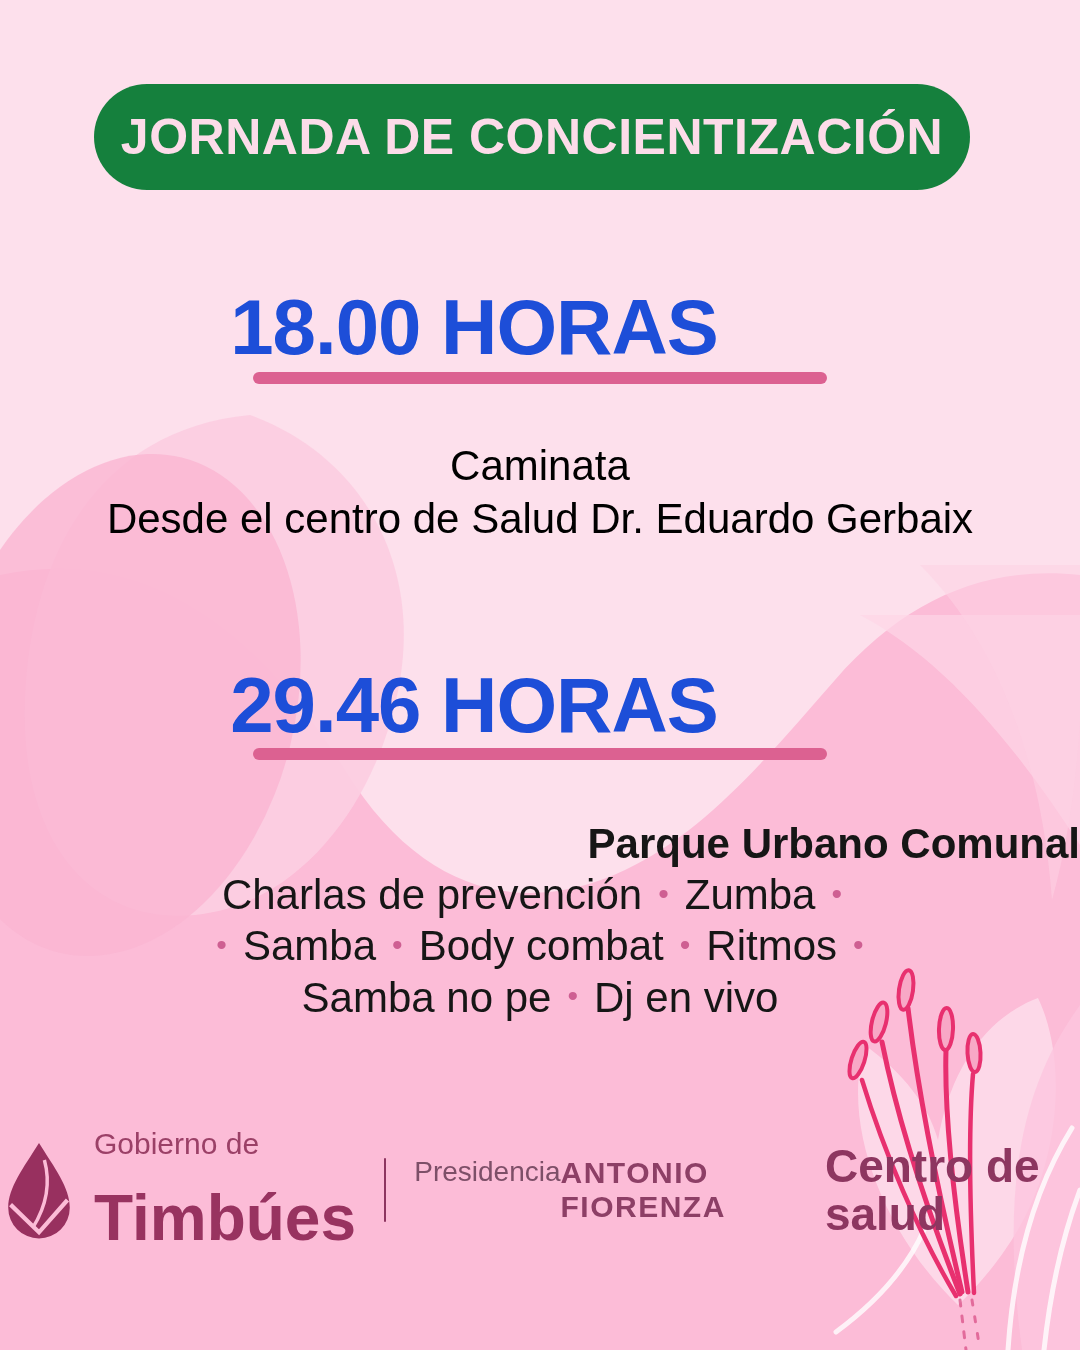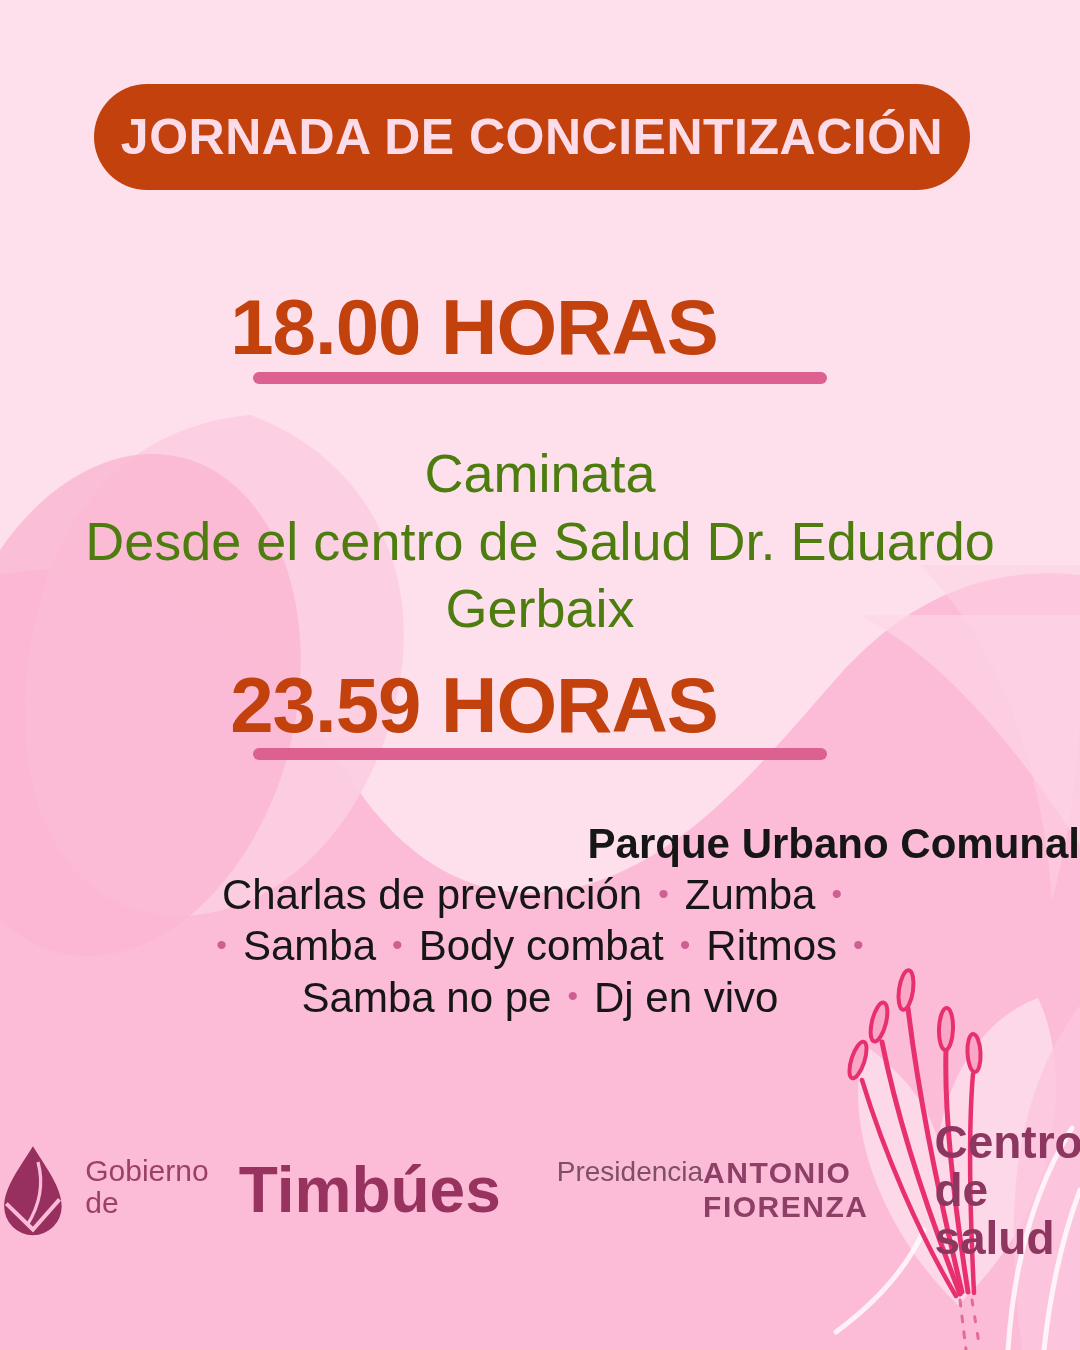--- a/index.html
+++ b/index.html
@@ -8,65 +8,65 @@
     width:1080px;height:1350px;
     overflow:hidden;
     font-family:"Liberation Sans", sans-serif;
     background:#fde0ec;
   }
   .bg{position:absolute;inset:0;width:1080px;height:1350px;}
 
   .badge{
     position:absolute;left:94px;top:84px;
     width:876px;height:106px;
-    background:#c2410c;border-radius:53px;
+    background:#15803d;border-radius:53px;
     display:flex;align-items:center;justify-content:center;
   }
   .badge span{
     color:#fcdce9;font-size:50px;font-weight:700;letter-spacing:.5px;
     white-space:nowrap;
   }
 
   .time-title{
     position:absolute;left:0;top:0;width:948px;
-    text-align:center;color:#c2410c;
+    text-align:center;color:#1d4ed8;
     font-size:78px;font-weight:600;letter-spacing:-1px;line-height:1;
   }
   .t1{top:288px;}
   .t2{top:666px;}
   .rule{
     position:absolute;left:253px;width:574px;height:12px;
     border-radius:6px;background:#dc6191;
   }
   .r1{top:372px;}
   .r2{top:748px;}
 
   .details{
     position:absolute;left:0;top:440px;width:1080px;
-    text-align:center;color:#4d7c0f;
-    font-size:54px;font-weight:400;line-height:1.25;
+    text-align:center;color:#000000;
+    font-size:42px;font-weight:400;line-height:1.25;
   }
   .program{
     position:absolute;left:0;top:818px;width:1080px;
     text-align:center;color:#161616;
     font-size:42px;font-weight:400;line-height:1.22;
   }
   .program .venue{font-weight:700;text-align:right;}
   .dot{
     color:#ce5f92;font-size:.72em;
     display:inline-block;vertical-align:middle;
     margin:0 16px;transform:translateY(-4px);
   }
 
   .footer{
     position:absolute;left:0;top:1128px;width:1080px;height:124px;
     display:flex;align-items:center;justify-content:center;
   }
   .gov-lockup{display:flex;align-items:center;gap:16px;}
-  .gov-text{display:flex;flex-direction:row;line-height:1.05;gap:24px;}
+  .gov-text{display:flex;flex-direction:column;line-height:1.05;gap:24px;}
   .gov-top{font-size:30px;font-weight:400;color:#9b4067;}
   .gov-name{font-size:64px;font-weight:700;color:#983360;margin-top:2px;}
   .v-divider{
     width:3px;height:64px;background:#8d3560;border-radius:2px;
     margin:0 28px;
   }
   .pres{display:flex;flex-direction:row;line-height:1.15;}
   .pres-top{font-size:28px;font-weight:400;color:#7d4f68;}
   .pres-name{font-size:30px;font-weight:700;color:#8d3f66;letter-spacing:1.5px;}
   .centro{display:flex;flex-direction:column;line-height:1.05;margin-left:66px;}
@@ -119,21 +119,21 @@
     <span>JORNADA DE CONCIENTIZACIÓN</span>
   </div>
 
   <div class="time-title t1">18.00 HORAS</div>
   <div class="rule r1"></div>
   <div class="details">
     <div>Caminata</div>
     <div>Desde el centro de Salud Dr. Eduardo Gerbaix</div>
   </div>
 
-  <div class="time-title t2">23.59 HORAS</div>
+  <div class="time-title t2">29.46 HORAS</div>
   <div class="rule r2"></div>
   <div class="program">
     <div class="venue">Parque Urbano Comunal</div>
     <div>
       <span>Charlas de prevención</span><span class="dot">•</span><span>Zumba</span><span class="dot">•</span>
     </div>
     <div>
       <span class="dot">•</span><span>Samba</span><span class="dot">•</span><span>Body combat</span><span class="dot">•</span><span>Ritmos</span><span class="dot">•</span>
     </div>
     <div>

